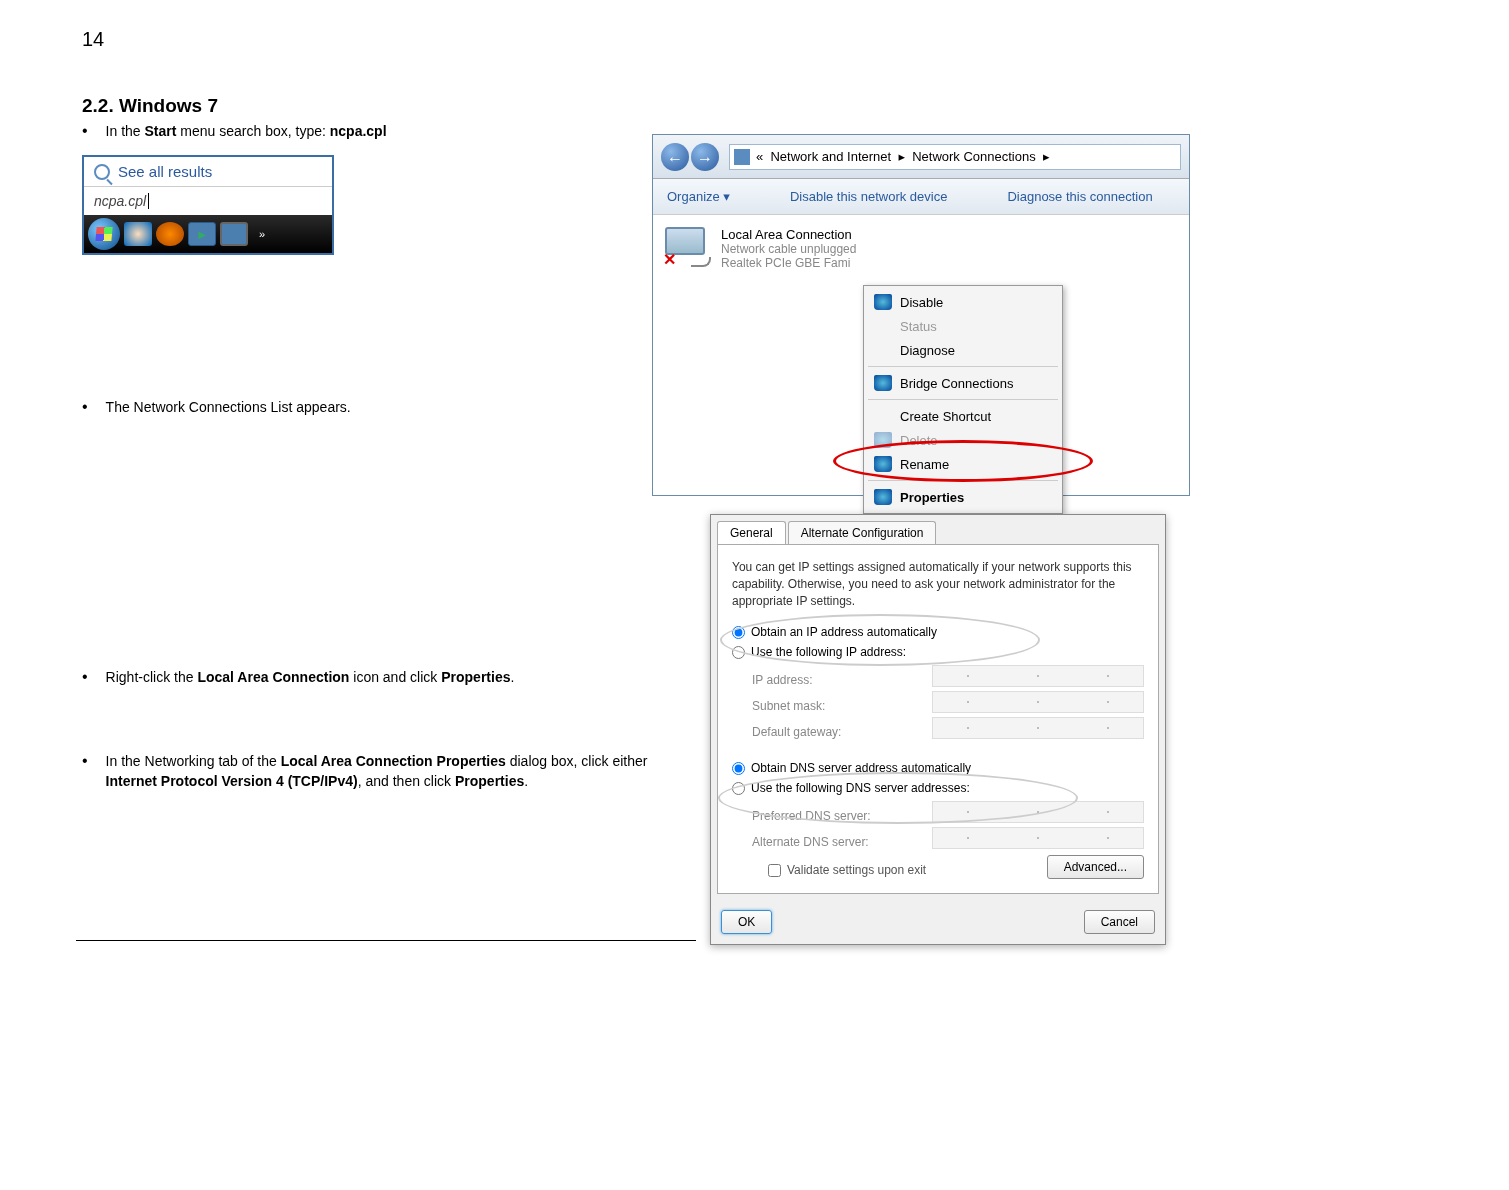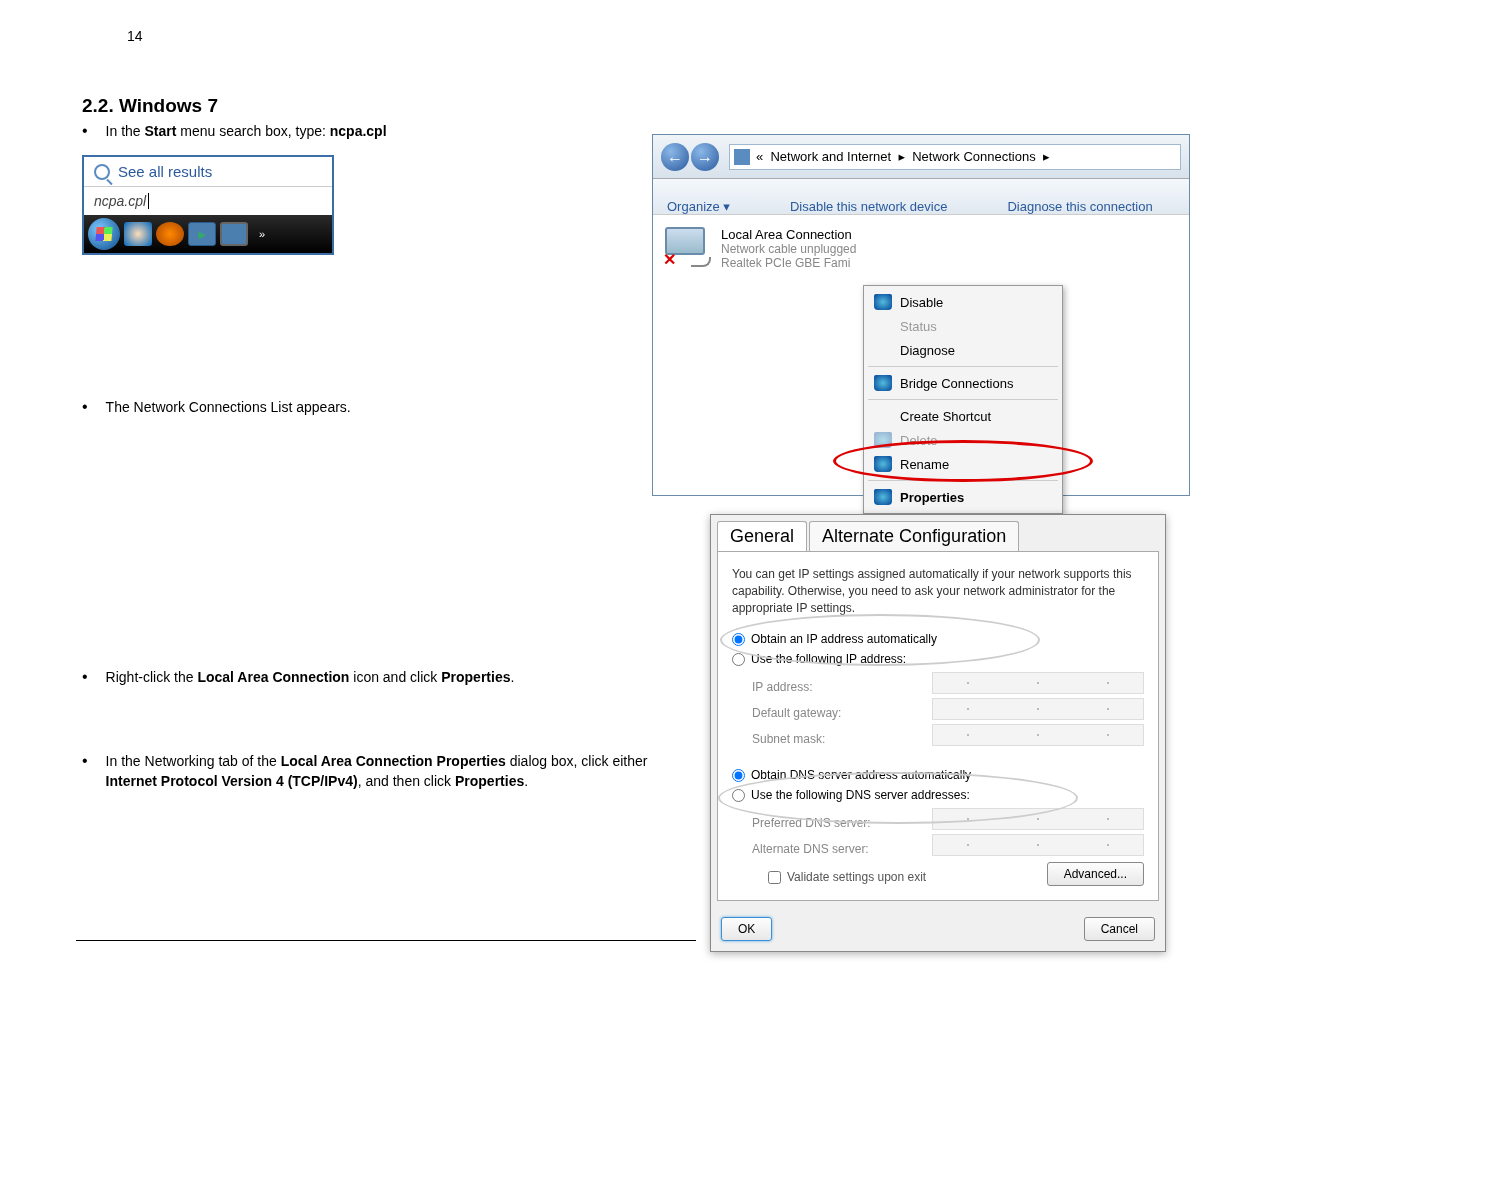--- a/index.html
+++ b/index.html
@@ -1,18 +1,18 @@
 <!DOCTYPE html>
 <html><head>
   <meta charset="utf-8">
   <style>
     * { box-sizing: border-box; margin: 0; padding: 0; }
     body { font-family: Arial, sans-serif; font-size: 14px; width: 1509px; height: 1190px; background: #fff; position: relative; }
     
-    .page-number { position: absolute; top: 28px; left: 82px; font-size: 14px; margin-left: 45px; }
+    .page-number { position: absolute; top: 28px; left: 82px; font-size: 20px; }
     
     .heading { position: absolute; top: 95px; left: 82px; font-size: 19px; font-weight: bold; }
     
     .bullet-1 { position: absolute; top: 122px; left: 82px; display: flex; align-items: baseline; }
     .bullet-dot { font-size: 16px; margin-right: 18px; }
     
     .bullet-2 { position: absolute; top: 398px; left: 82px; display: flex; align-items: baseline; }
     .bullet-3 { position: absolute; top: 668px; left: 82px; display: flex; align-items: baseline; }
     .bullet-4 { position: absolute; top: 752px; left: 82px; display: flex; align-items: flex-start; }
     .bullet-4 .bullet-text { max-width: 560px; line-height: 1.4; }
@@ -35,21 +35,21 @@
     .tb-fc::after { content: '▶'; color: #3a6; font-size: 10px; position: absolute; top: 50%; left: 50%; transform: translate(-50%,-50%); }
     .tb-mon { background: #4a7fb0; border: 2px solid #666; }
     .tb-more { width: 20px; color: #fff; font-size: 11px; text-align: center; }
     
     
     .nc-window { position: absolute; top: 134px; left: 652px; width: 538px; background: #e8eef4; border: 1px solid #6a8caa; }
     .nc-titlebar { height: 44px; background: linear-gradient(#f0f4f8, #d8e2ec); display: flex; align-items: center; padding: 0 8px; border-bottom: 1px solid #aaa; }
     .nav-btn { width: 28px; height: 28px; border-radius: 50%; background: radial-gradient(circle at 35% 30%, #8bb8e8, #2a5a9e); margin-right: 2px; display: flex; align-items: center; justify-content: center; color: #fff; font-size: 16px; }
     .breadcrumb { margin-left: 8px; display: flex; align-items: center; background: #fff; border: 1px solid #a0b8d0; height: 26px; flex: 1; padding: 0 4px; font-size: 13px; }
     .breadcrumb .nc-icon { width: 16px; height: 16px; background: #5a8cc0; margin-right: 6px; }
-    .nc-toolbar { height: 36px; background: linear-gradient(#f4f8fc, #e0e8f0); display: flex; align-items: flex-end; padding: 0 14px; gap: 60px; font-size: 13px; color: #2a5a9e; border-bottom: 1px solid #ccc; }
+    .nc-toolbar { height: 36px; background: linear-gradient(#f4f8fc, #e0e8f0); display: flex; align-items: center; padding: 0 14px; gap: 60px; font-size: 13px; color: #2a5a9e; border-bottom: 1px solid #ccc; }
     .nc-toolbar span { cursor: default; }
     .nc-body { background: #fff; min-height: 280px; padding: 12px; position: relative; }
     .lac-item { display: flex; align-items: flex-start; gap: 8px; }
     .lac-icon { width: 48px; height: 40px; position: relative; }
     .lac-icon .monitor { width: 40px; height: 28px; background: linear-gradient(#cde, #9bc); border: 2px solid #6a8caa; border-radius: 3px; }
     .lac-icon .x { position: absolute; bottom: -2px; left: -2px; color: #d00; font-weight: bold; font-size: 16px; }
     .lac-icon .cable { position: absolute; bottom: 0; right: 2px; width: 20px; height: 10px; border-bottom: 2px solid #888; border-right: 2px solid #888; border-radius: 0 0 8px 0; }
     .lac-text .t1 { font-size: 13px; color: #000; }
     .lac-text .t2 { font-size: 12px; color: #888; }
     
@@ -58,21 +58,21 @@
     .ctx-item.disabled { color: #999; }
     .ctx-item .ctx-icon { width: 18px; height: 16px; margin-right: 8px; }
     .ctx-item .shield { background: radial-gradient(#5bd, #049); border-radius: 2px 2px 4px 4px; }
     .ctx-sep { height: 1px; background: #ccc; margin: 4px 2px; }
     .ctx-prop { font-weight: bold; }
     .red-circle { position: absolute; top: 225px; left: 180px; width: 260px; height: 42px; border: 3px solid #d00; border-radius: 50%; pointer-events: none; }
     
     
     .ipv4-dialog { position: absolute; top: 514px; left: 710px; width: 456px; background: #f0f0f0; border: 1px solid #888; box-shadow: 0 2px 8px rgba(0,0,0,0.3); }
     .ipv4-tabs { display: flex; padding: 6px 6px 0 6px; }
-    .ipv4-tab { padding: 4px 12px; font-size: 18px; border: 1px solid #aaa; background: #f8f8f8; border-bottom: none; border-radius: 3px 3px 0 0; margin-right: 2px; }
+    .ipv4-tab { padding: 4px 12px; font-size: 12px; border: 1px solid #aaa; background: #f8f8f8; border-bottom: none; border-radius: 3px 3px 0 0; margin-right: 2px; }
     .ipv4-tab.active { background: #fff; }
     .ipv4-content { background: #fff; margin: 0 6px 6px 6px; border: 1px solid #aaa; padding: 14px; }
     .ipv4-desc { font-size: 12px; color: #333; margin-bottom: 16px; line-height: 1.4; }
     .ipv4-radio { display: flex; align-items: center; font-size: 12px; margin: 6px 0; }
     .ipv4-radio input { margin-right: 6px; }
     .ipv4-row { display: flex; align-items: flex-end; margin: 4px 0 4px 20px; }
     .ipv4-row label { width: 180px; font-size: 12px; color: #888; }
     .ipv4-row .ipbox { flex: 1; height: 22px; background: #f4f4f4; border: 1px solid #ddd; display: flex; align-items: center; justify-content: space-around; color: #ccc; font-size: 11px; }
     .ipv4-row .ipbox span { width: 2px; height: 2px; background: #aaa; border-radius: 50%; }
     .ipv4-chk { display: flex; align-items: center; font-size: 12px; margin-top: 14px; color: #555; margin-left: 36px; }
@@ -233,29 +233,29 @@
       </div>
     <div class="ipv4-row">
         <label>IP address:</label>
         <div class="ipbox">
           <span></span>
           <span></span>
           <span></span>
         </div>
       </div>
     <div class="ipv4-row">
+        <label>Subnet mask:</label>
+        <div class="ipbox">
+          <span></span>
+          <span></span>
+          <span></span>
+        </div>
+      </div>
+    <div class="ipv4-row">
         <label>Default gateway:</label>
-        <div class="ipbox">
-          <span></span>
-          <span></span>
-          <span></span>
-        </div>
-      </div>
-    <div class="ipv4-row">
-        <label>Subnet mask:</label>
         <div class="ipbox">
           <span></span>
           <span></span>
           <span></span>
         </div>
       </div>
 
     <div style="height:12px"></div>
     <div class="ipv4-radio">
         <input type="radio" checked="" style="">

